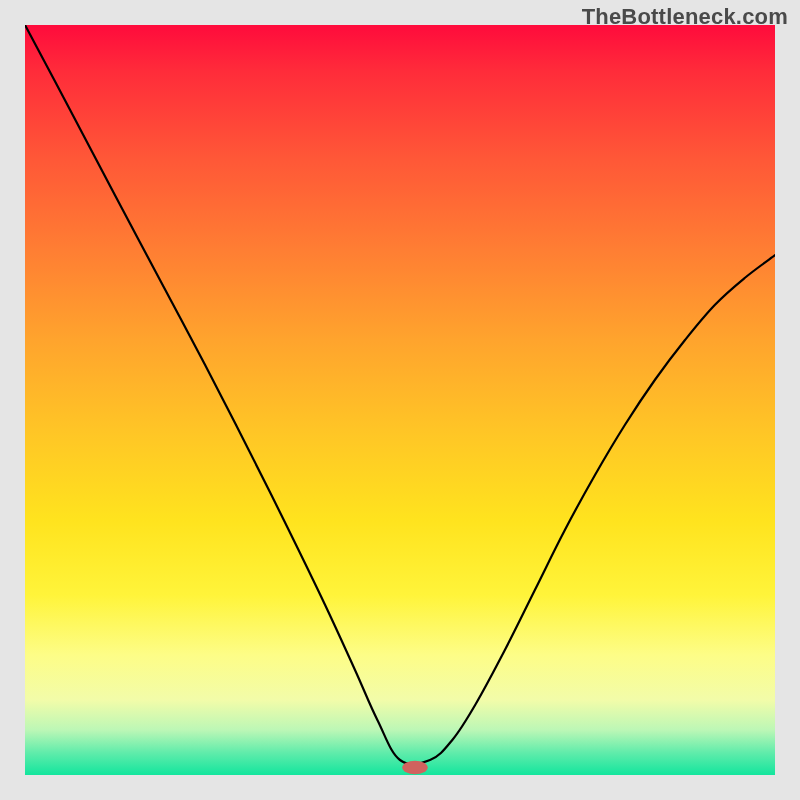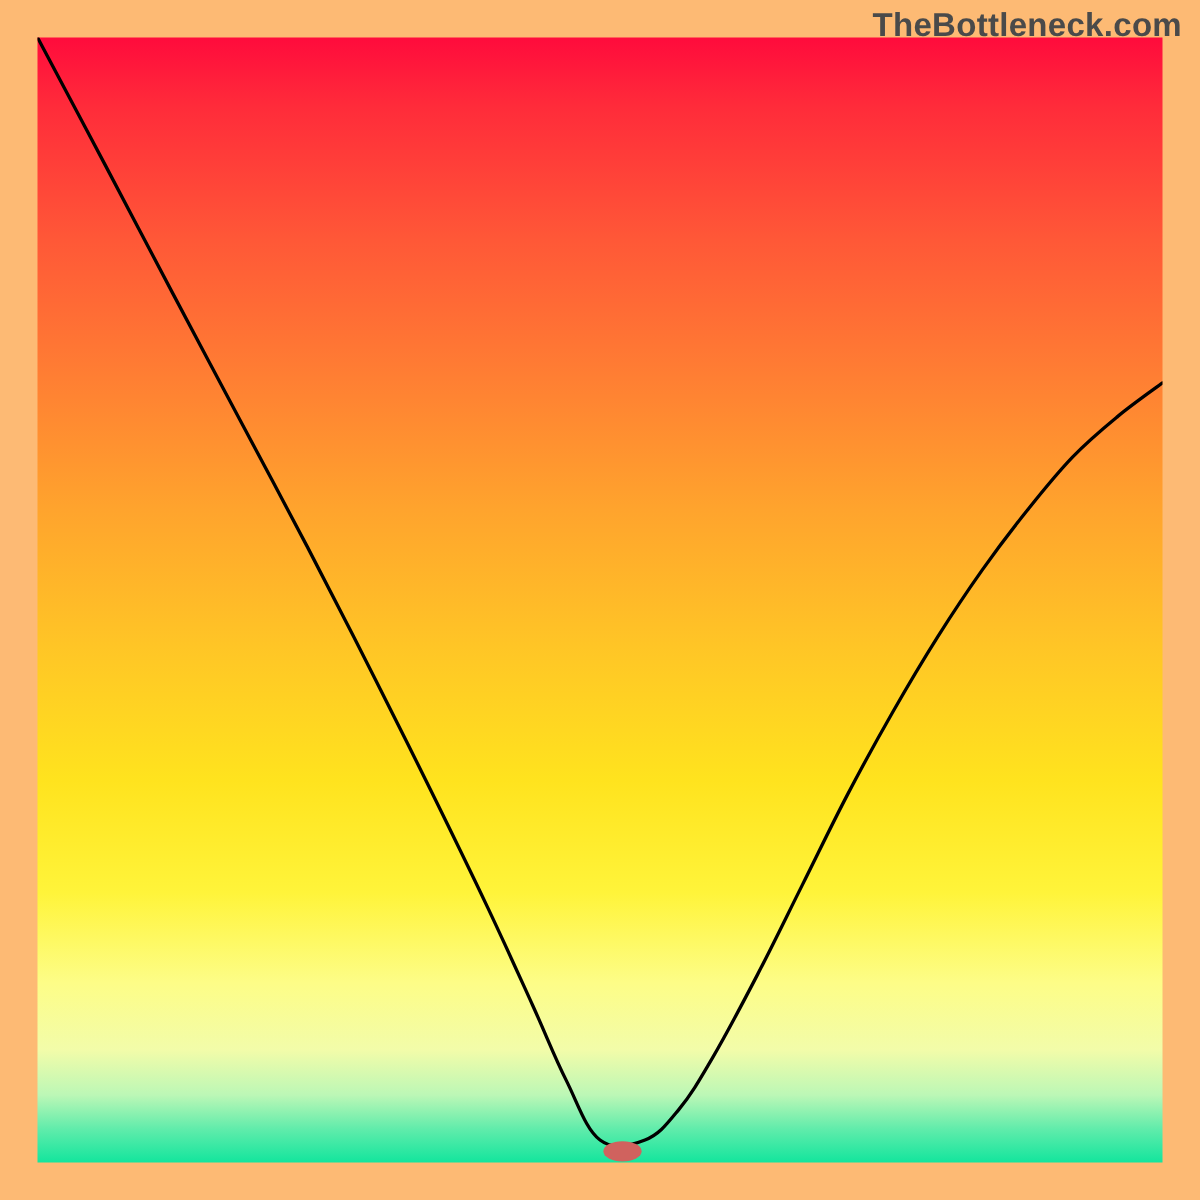--- a/index.html
+++ b/index.html
@@ -8,21 +8,21 @@
     width: 800px;
     height: 800px;
     background: #000;
     overflow: hidden;
     font-family: Arial, Helvetica, sans-serif;
   }
   .frame {
     position: relative;
     width: 800px;
     height: 800px;
-    background: #fdba74;
+    background: #e5e5e5;
   }
   .watermark {
     position: absolute;
     top: 4px;
     right: 12px;
     color: #4a4a4a;
     font-size: 22px;
     font-weight: bold;
     letter-spacing: 0.2px;
     z-index: 5;

